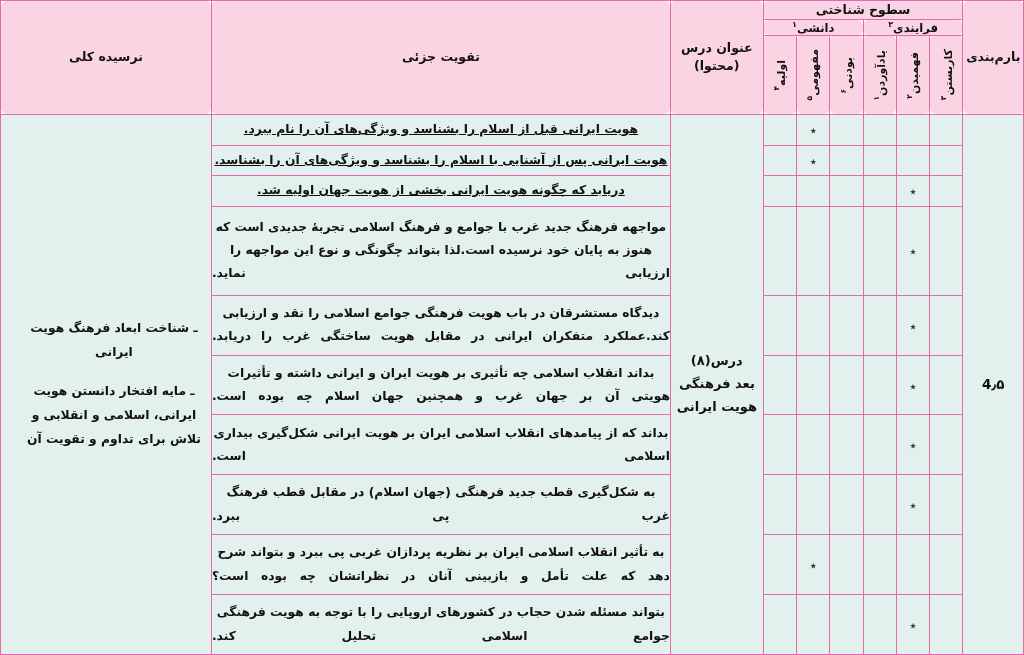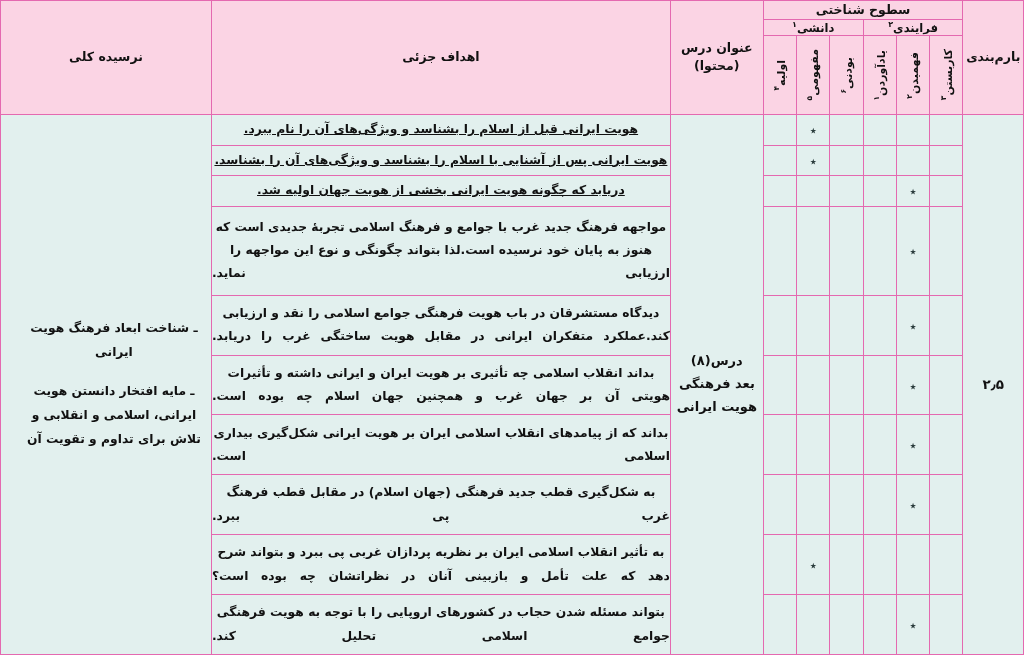--- a/index.html
+++ b/index.html
@@ -27,21 +27,21 @@
     border:1.6px solid #e469b0;
     padding:0;
     margin:0;
     vertical-align:middle;
     text-align:center;
     font-weight:bold;
     color:#111111;
     background:#e2f0ee;
   }
   
-  .hdr{ background:#fbd4e4 !important; }
+  .hdr{ background:#fbd4e4 !important;border-radius:6px; }
   .hdr-title{
     font-size:12.5px;
     line-height:1.45;
     letter-spacing:0;
     padding:2px 4px;
   }
   .hdr-sub{
     font-size:11.5px;
     padding:2px 2px;
   }
@@ -128,21 +128,21 @@
         <col class="c-all">
     </colgroup>
     <thead>
       <tr>
         <td class="hdr hdr-title" rowspan="3">بارم‌بندی</td>
         <td class="hdr hdr-title" colspan="6">سطوح شناختی</td>
         <td class="hdr hdr-title" rowspan="3">
           <div>عنوان درس</div>
           <div>(محتوا)</div>
         </td>
-        <td class="hdr hdr-title" rowspan="3">اهداف جزئی</td>
+        <td class="hdr hdr-title" rowspan="3">تقویت جزئی</td>
         <td class="hdr hdr-title" rowspan="3">نرسیده کلی</td>
       </tr>
       <tr>
         <td class="hdr hdr-sub" colspan="3">
           <span>فرایندی</span><span class="sup">۲</span>
         </td>
         <td class="hdr hdr-sub" colspan="3">
           <span>دانشی</span><span class="sup">۱</span>
         </td>
       </tr>
@@ -174,21 +174,21 @@
         </td>
         <td class="hdr">
           <div class="vwrap">
               <span class="vtxt"><span>اولیه</span><span class="sup">۴</span></span>
             </div>
         </td>
       </tr>
     </thead>
     <tbody id="tbody">
         <tr>
-          <td class="barm-cell" rowspan="10">۲٫۵</td>
+          <td class="barm-cell" rowspan="10">4٫۵</td>
           <td></td>
           <td></td>
           <td></td>
           <td></td>
           <td><span class="mark">٭</span></td>
           <td></td>
           <td class="lesson-cell" rowspan="10">
             <div>درس(۸)</div>
             <div>بعد فرهنگی</div>
             <div>هویت ایرانی</div>

